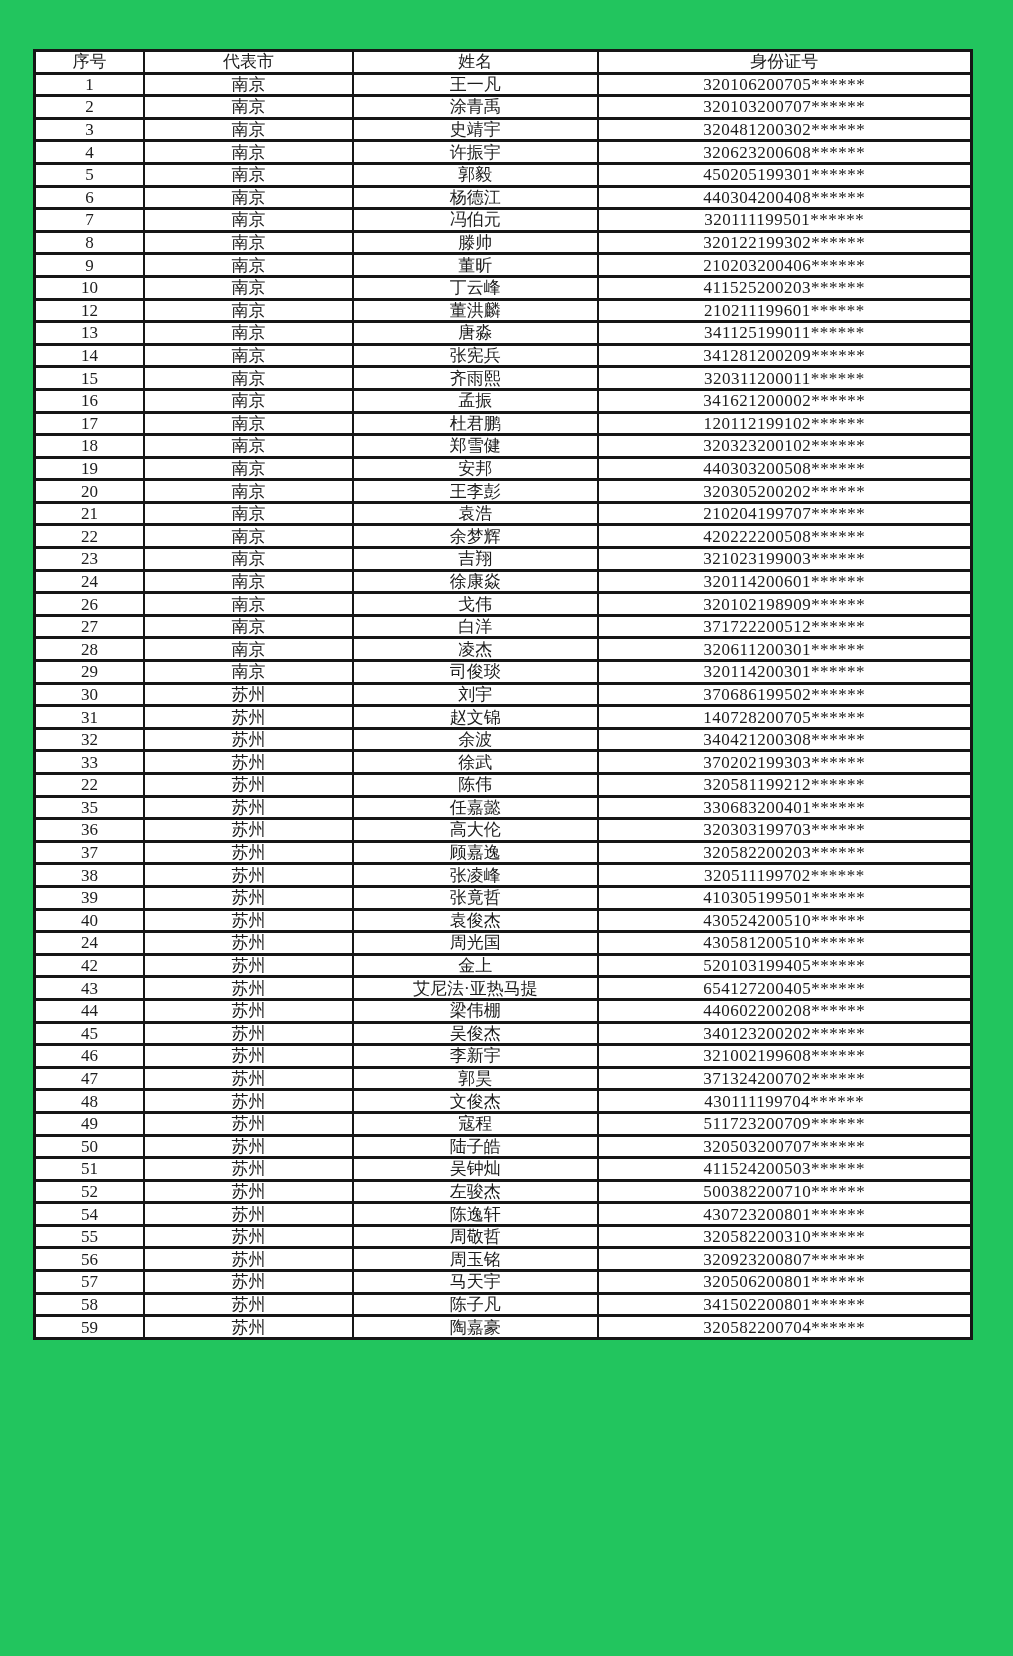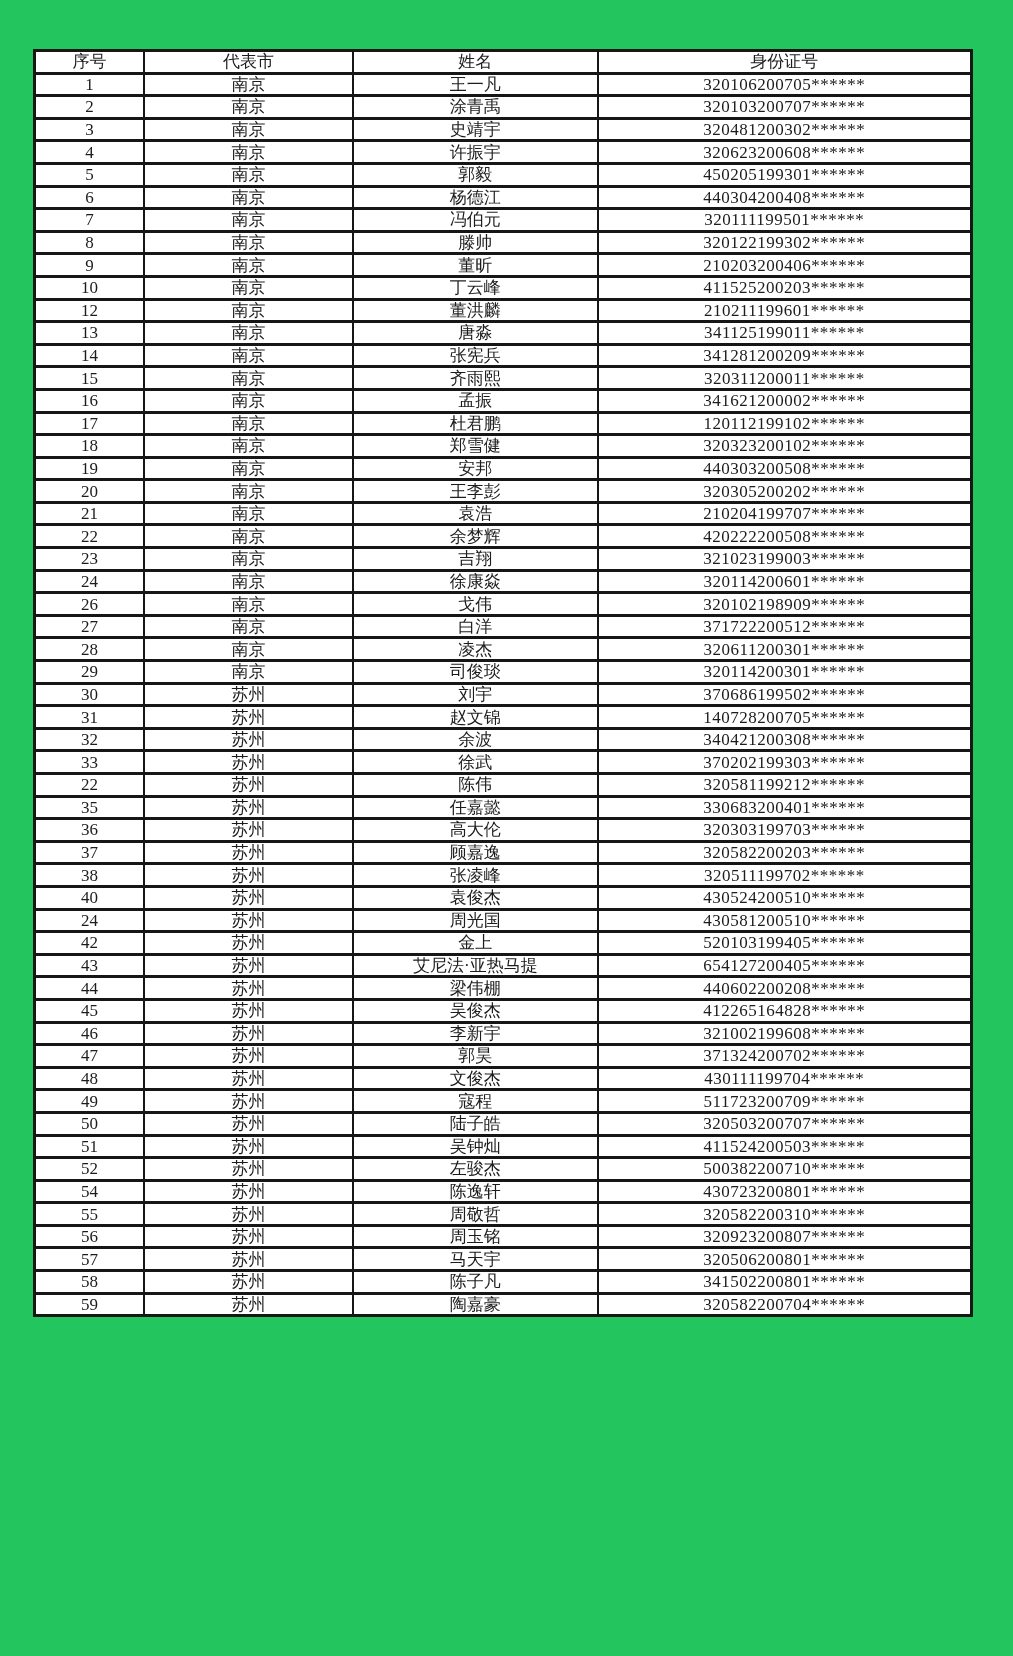--- a/index.html
+++ b/index.html
@@ -282,20 +282,26 @@
           <td>顾嘉逸</td>
           <td class="id-col">320582200203******</td>
         </tr>
         <tr>
           <td>38</td>
           <td>苏州</td>
           <td>张凌峰</td>
           <td class="id-col">320511199702******</td>
         </tr>
         <tr>
+          <td>39</td>
+          <td>苏州</td>
+          <td>张竟哲</td>
+          <td class="id-col">410305199501******</td>
+        </tr>
+        <tr>
           <td>40</td>
           <td>苏州</td>
           <td>袁俊杰</td>
           <td class="id-col">430524200510******</td>
         </tr>
         <tr>
           <td>24</td>
           <td>苏州</td>
           <td>周光国</td>
           <td class="id-col">430581200510******</td>
@@ -315,21 +321,21 @@
         <tr>
           <td>44</td>
           <td>苏州</td>
           <td>梁伟棚</td>
           <td class="id-col">440602200208******</td>
         </tr>
         <tr>
           <td>45</td>
           <td>苏州</td>
           <td>吴俊杰</td>
-          <td class="id-col">412265164828******</td>
+          <td class="id-col">340123200202******</td>
         </tr>
         <tr>
           <td>46</td>
           <td>苏州</td>
           <td>李新宇</td>
           <td class="id-col">321002199608******</td>
         </tr>
         <tr>
           <td>47</td>
           <td>苏州</td>

